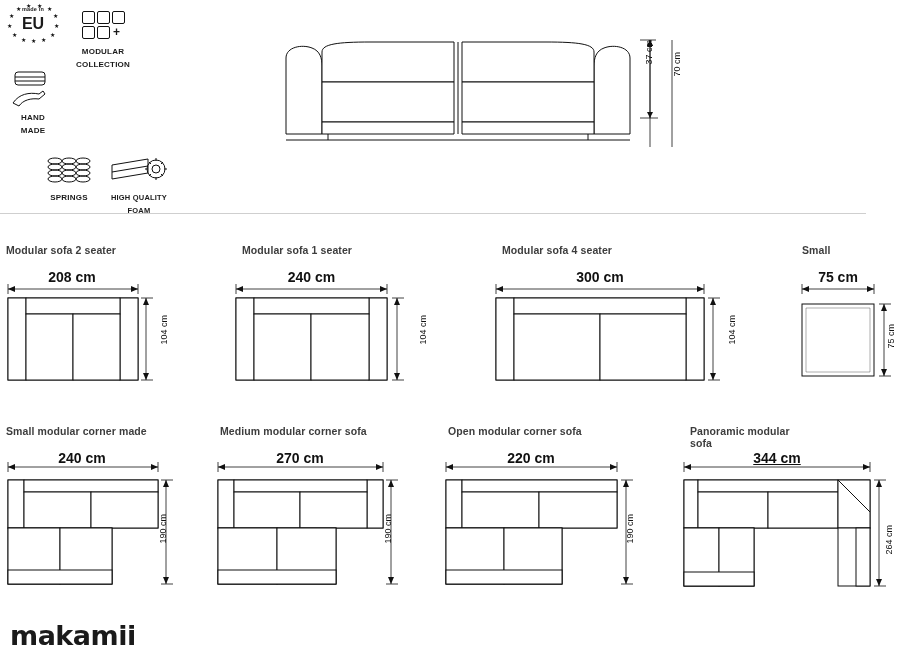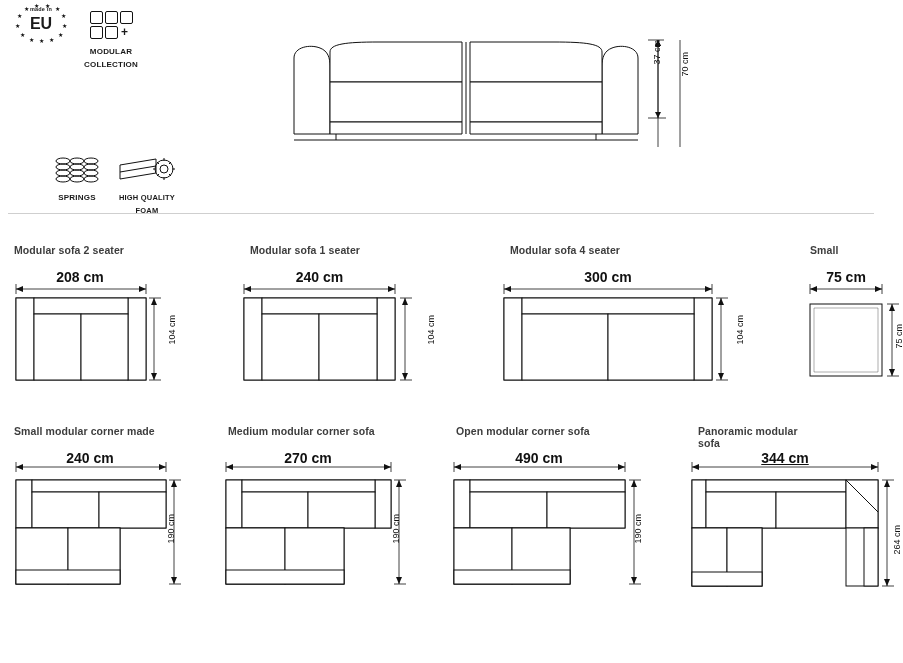--- a/index.html
+++ b/index.html
@@ -4,21 +4,21 @@
 <style>
   html,body{margin:0;padding:0;}
   body{
     width:903px;height:663px;
     background:#ffffff;
     font-family:"Liberation Sans", sans-serif;
     color:#1a1a1a;
     position:relative;
     overflow:hidden;
   }
-  .page{position:relative;width:811px;height:663px;margin-left:8px;}
+  .page{position:relative;width:811px;height:663px;}
 
   
   .badges{position:absolute;left:0;top:0;width:150px;height:205px;}
   .badge-row{position:absolute;display:flex;}
   .badge{width:66px;text-align:center;}
   .badge .cap{font-size:8px;font-weight:bold;line-height:10px;letter-spacing:.2px;margin-top:3px;text-transform:uppercase;}
   .badge .cap.small{font-size:7.5px;}
   .icon-box{height:40px;display:flex;align-items:center;justify-content:center;}
 
   
@@ -96,20 +96,32 @@
             <i style="left:17px;top:16px;"></i>
             <span class="plus" style="left:33px;top:17px;">+</span>
           </div>
         </div>
         <div class="cap">MODULAR</div>
         <div class="cap">COLLECTION</div>
       </div>
     </div>
 
     <div class="badge-row" style="left:0;top:70px;">
+      <div class="badge">
+        <div class="icon-box">
+          <svg width="48" height="40" viewBox="0 0 48 40">
+            <rect class="ln" x="6" y="2" width="30" height="13" rx="3"></rect>
+            <line class="ln" x1="6" y1="7" x2="36" y2="7"></line>
+            <line class="ln" x1="6" y1="11" x2="36" y2="11"></line>
+            <path class="ln" d="M4 33 C10 24, 20 22, 30 24 L34 21 L36 24 L30 29 C22 28, 14 30, 10 36 Z"></path>
+          </svg>
+        </div>
+        <div class="cap">HAND</div>
+        <div class="cap">MADE</div>
+      </div>
 
     </div>
 
     <div class="badge-row" style="left:0;top:150px;padding-left:36px;">
       <div class="badge">
         <div class="icon-box">
           <svg width="48" height="30" viewBox="0 0 48 30">
             <g class="ln">
               <ellipse cx="10" cy="6" rx="7" ry="3"></ellipse>
                 <ellipse cx="10" cy="12" rx="7" ry="3"></ellipse>
@@ -380,21 +392,21 @@
       <path d="M175 122 l-3 -7 l6 0 z" fill="#111" stroke="none"></path>
       <line x1="170" y1="18" x2="182" y2="18"></line>
         <line x1="170" y1="122" x2="182" y2="122"></line>
     </g>
   </svg>
   <div class="dim vert" style="left:383px;top:514px;">190 cm</div>
 
   <div class="item" style="left:448px;top:425px;">
     <div class="item-title">Open modular corner sofa</div>
   </div>
-  <div class="width-label" style="left:444px;top:450px;width:174px;">490 cm</div>
+  <div class="width-label" style="left:444px;top:450px;width:174px;">220 cm</div>
   <svg style="position:absolute;left:444px;top:462px;" width="192" height="140">
     <g class="dimline">
       <line x1="2" y1="5" x2="173" y2="5"></line>
       <path d="M2 5 l7 -3 l0 6 z" fill="#111" stroke="none"></path>
       <path d="M173 5 l-7 -3 l0 6 z" fill="#111" stroke="none"></path>
       <line x1="2" y1="0" x2="2" y2="10"></line>
         <line x1="173" y1="0" x2="173" y2="10"></line>
     </g>
     <g>
       <rect class="sf" x="2" y="18" width="171" height="48"></rect>
@@ -451,14 +463,15 @@
     <g class="dimline">
       <line x1="197" y1="18" x2="197" y2="124"></line>
       <path d="M197 18 l-3 7 l6 0 z" fill="#111" stroke="none"></path>
       <path d="M197 124 l-3 -7 l6 0 z" fill="#111" stroke="none"></path>
       <line x1="192" y1="18" x2="204" y2="18"></line>
         <line x1="192" y1="124" x2="204" y2="124"></line>
     </g>
   </svg>
   <div class="dim vert" style="left:884px;top:525px;">264 cm</div>
 
+  <div class="brand">makamii</div>
 
 </div>
 
 </body></html>

